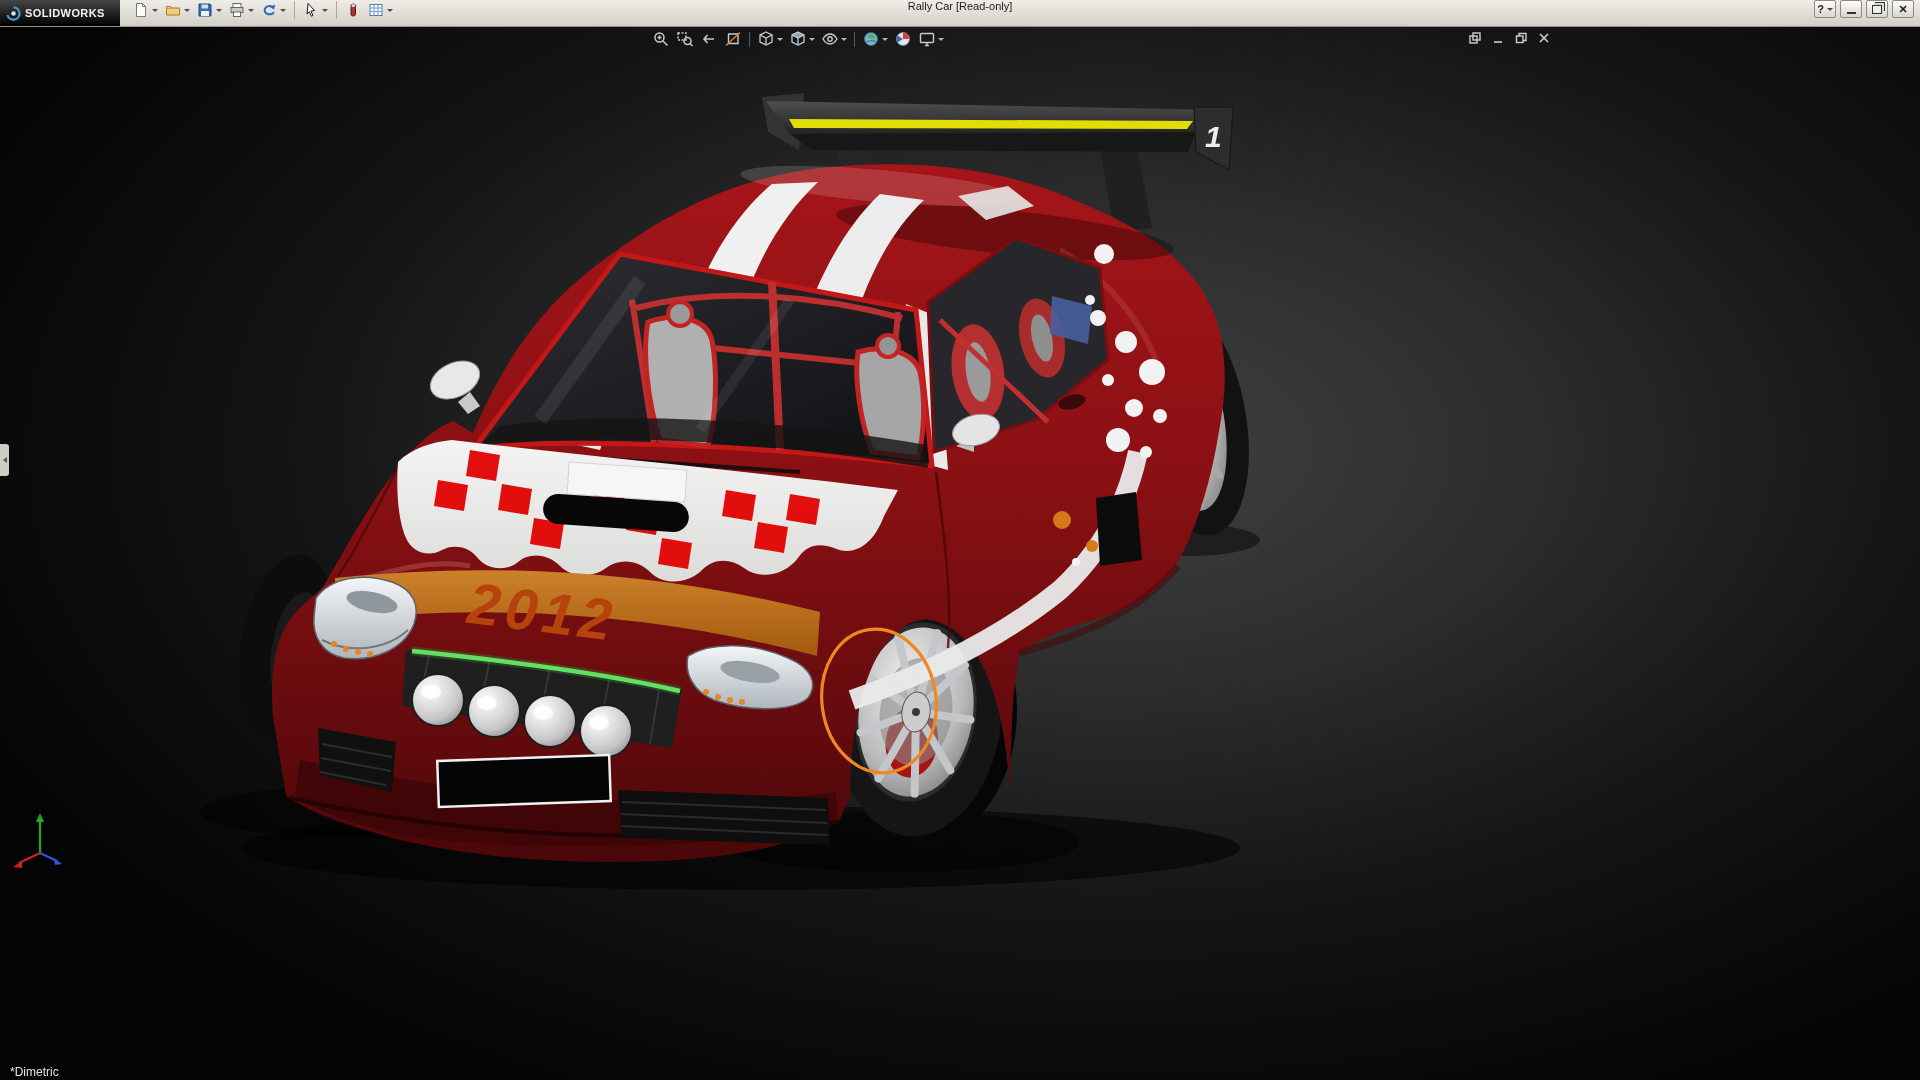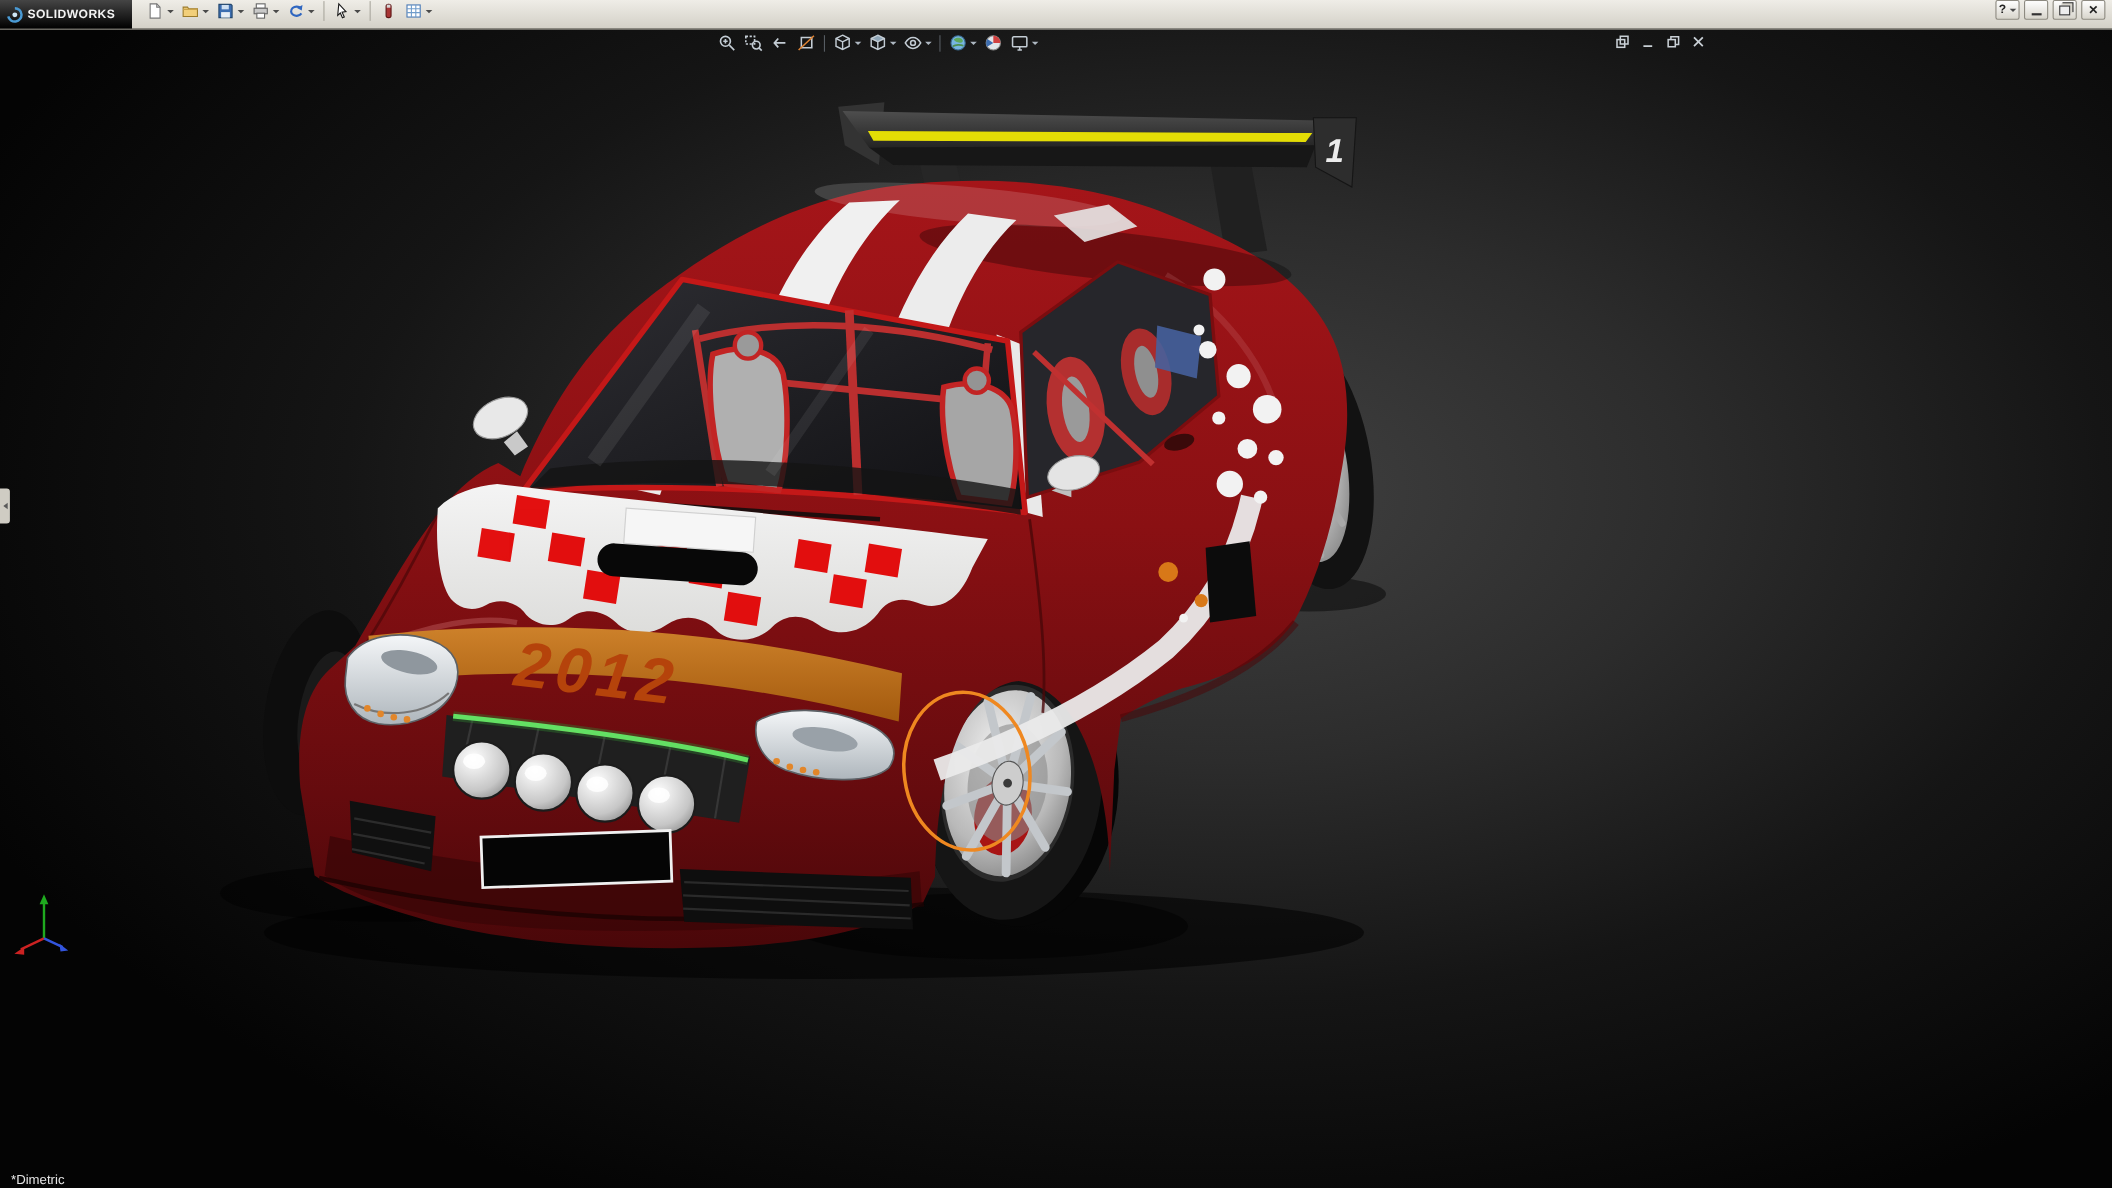--- a/index.html
+++ b/index.html
@@ -122,20 +122,23 @@
       </button>
       <button class="tb-btn">
         <svg width="16" height="16" viewBox="0 0 16 16">
           <rect x="2" y="2.5" width="12" height="11" fill="#fff" stroke="#4a7ab5"></rect>
           <path d="M2 6h12M2 9.5h12M6 2.5v11M10 2.5v11" stroke="#6f9ccb" fill="none"></path>
         </svg>
           <span class="dd"></span>
       </button>
     </div>
 
+    <div class="title-center">
+      <span>Rally Car [Read-only]</span>
+    </div>
 
     <div class="title-right">
       <button class="winbtn">
         <span>?</span>
         <span class="dd"></span>
       </button>
       <button class="winbtn">
         <span class="glyph-min"></span>
       </button>
       <button class="winbtn">

